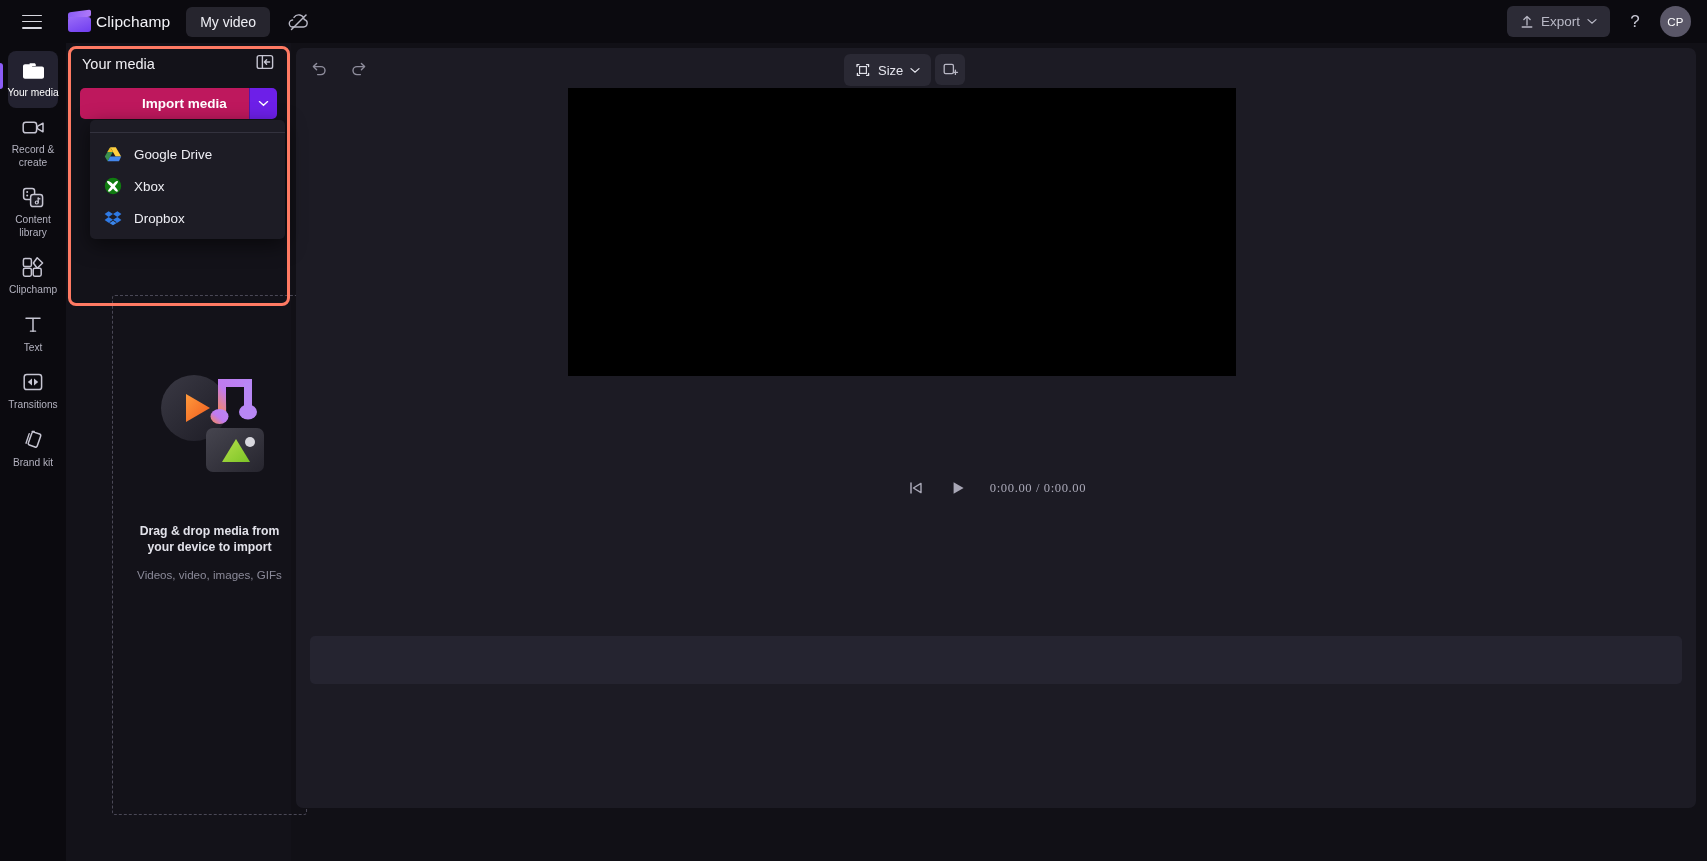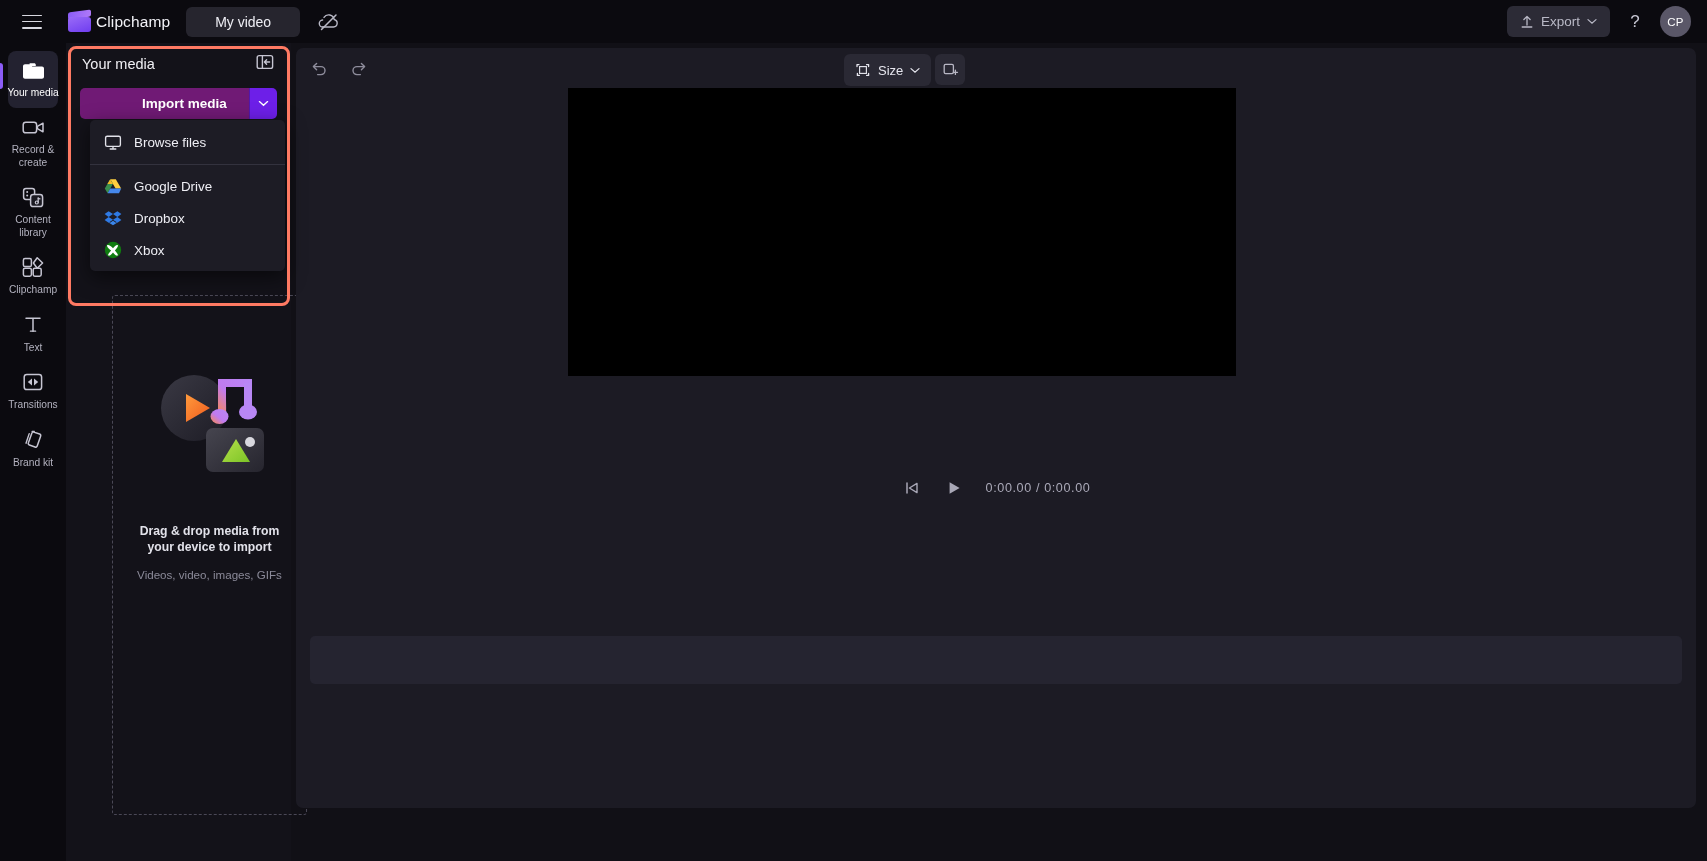--- a/index.html
+++ b/index.html
@@ -31,21 +31,21 @@
     background: linear-gradient(100deg,#8a5cf6,#b07af8);
     transform: skewY(-7deg); border-radius: 2px;
   }
   .brand-logo .body {
     position: absolute; left: 0; top: 6px; width: 23px; height: 15px;
     background: linear-gradient(160deg,#9a6bf7,#6f3df0);
     border-radius: 3px;
   }
   .brand-name { font-size: 15.5px; color: #f2f2f7; letter-spacing: .1px; }
   .proj-chip {
-    margin-left: 16px; height: 30px; padding: 0 29px;
+    margin-left: 16px; height: 30px; padding: 0 14px;
     display: flex; align-items: center; border-radius: 6px;
     background: #26252e; font-size: 14px; color: #eeeef4; cursor: pointer;
   }
   .cloudoff { margin-left: 16px; width: 26px; height: 26px; cursor: pointer; }
   .topbar-right {
     margin-left: auto; display: flex; align-items: center; gap: 10px; padding-right: 16px;
   }
   .export-btn {
     height: 31px; padding: 0 13px; border-radius: 6px; background: #2c2b36;
     display: flex; align-items: center; gap: 7px; cursor: pointer;
@@ -93,21 +93,21 @@
     background: #131219;
   }
   .panel-head {
     height: 42px; display: flex; align-items: center; padding: 0 14px 0 16px;
   }
   .panel-title { font-size: 14.5px; color: #f0f0f5; }
   .collapse-ico { margin-left: auto; width: 22px; height: 22px; cursor: pointer; }
 
   .import-row { margin: 3px 14px 0; display: flex; height: 31px; }
   .import-btn {
-    flex: 1; background: #701a75; border-radius: 5px 0 0 5px;
+    flex: 1; background: #be185d; border-radius: 5px 0 0 5px;
     display: flex; align-items: center; justify-content: center;
     font-size: 13.5px; color: #fff; cursor: pointer; font-weight: 600; padding-left: 40px;
   }
   .import-caret {
     width: 28px; background: #6d1fe8; border-radius: 0 5px 5px 0;
     display: flex; align-items: center; justify-content: center;
     border-left: 1px solid rgba(0,0,0,.25); cursor: pointer;
   }
 
   .dropzone {
@@ -167,21 +167,21 @@
     position: absolute; left: 272px; top: 40px; width: 668px; height: 288px;
     background: #000;
   }
   .playbar {
     position: absolute; left: 0; top: 420px; width: 1400px; height: 40px;
     display: flex; align-items: center; justify-content: center; gap: 22px;
   }
   .pb-btn { width: 20px; height: 20px; cursor: pointer; display:flex; align-items:center; justify-content:center;}
   .pb-time {
     font-size: 12.6px; color: #aaa9b8; letter-spacing: .6px;
-    font-family: Liberation Sans, sans-serif;
+    font-family: Liberation Serif, serif;
   }
   .timeline {
     position: absolute; left: 14px; top: 588px; width: 1372px; height: 48px;
     background: #252430; border-radius: 5px;
   }
   svg { display: block; }
 </style>
 </head>
 <body>
 
@@ -376,67 +376,57 @@
           <circle cx="110" cy="96" r="5" fill="#d8d8de"></circle>
         </svg>
       </div>
       <div class="dz-txt1">Drag &amp; drop media from your device to import</div>
       <div class="dz-txt2">Videos, video, images, GIFs</div>
     </div>
   </div>
 
   <div class="menu">
 
-    <div class="menu-item">
-      <span class="mico">
-        <svg width="18" height="17" viewBox="0 0 18 17" fill="none">
-          <rect x="1.6" y="2.2" width="14.8" height="10.2" rx="1.6" stroke="#e2e2ea" stroke-width="1.35"></rect>
-          <line x1="6.2" y1="15" x2="11.8" y2="15" stroke="#e2e2ea" stroke-width="1.35" stroke-linecap="round"></line>
-          <line x1="9" y1="12.4" x2="9" y2="15" stroke="#e2e2ea" stroke-width="1.35"></line>
-        </svg>
-      </span>
-      <span>Browse files</span>
-    </div>
 
     <div class="menu-sep"></div>
 
 
     <div class="menu-item">
       <span class="mico">
         <svg width="18" height="16" viewBox="0 0 18 16" fill="none">
           <path d="M6.2 1.2h5.6l5.4 9.4h-5.6L6.2 1.2Z" fill="#ffcf40"></path>
           <path d="M6.2 1.2 0.8 10.6l2.8 4.6 5.4-9.4-2.8-4.6Z" fill="#3a8f4e"></path>
           <path d="M3.6 15.2h11.4l2.2-4.6H6.2l-2.6 4.6Z" fill="#4587ec"></path>
           <path d="M6.2 1.2 3.4 6h5.6l-2.8-4.8Z" fill="#f5b928"></path>
         </svg>
       </span>
       <span>Google Drive</span>
+    </div>
+
+    <div class="menu-item">
+      <span class="mico">
+        <svg width="18" height="18" viewBox="0 0 18 18" fill="none">
+          <circle cx="9" cy="9" r="8.2" fill="#107c10"></circle>
+          <path d="M9 7.2c1.6-2 3.5-3.7 4.6-3.1 1.4.9-1.7 4.1-2.7 5.3 1 1.2 4 4.3 2.7 5.2-1.2.7-3-1.1-4.6-3.1-1.6 2-3.4 3.8-4.6 3.1-1.3-.9 1.7-4 2.7-5.2C5.1 8.2 2 5 3.4 4.1 4.5 3.5 7.4 5.2 9 7.2Z" fill="#ffffff"></path>
+        </svg>
+      </span>
+      <span>Xbox</span>
     </div>
 
     <div class="menu-item">
       <span class="mico">
         <svg width="18" height="16" viewBox="0 0 18 16" fill="none">
           <path d="M4.6 1.2 0.6 4.1l4 2.9 4.4-3-4.4-2.8Z" fill="#2f7ae5"></path>
           <path d="M13.4 1.2 9 4l4.4 3 4-2.9-4-2.9Z" fill="#2f7ae5"></path>
           <path d="M0.6 9.9l4 2.9 4.4-3-4.4-2.8-4 2.9Z" fill="#2f7ae5"></path>
           <path d="M17.4 9.9 13.4 7l-4.4 2.8 4.4 3 4-2.9Z" fill="#2f7ae5"></path>
           <path d="M9 10.7 6.1 12.7l-1.2-.8v.9l4.1 2.5 4.1-2.5v-.9l-1.2.8L9 10.7Z" fill="#3b86ea"></path>
         </svg>
       </span>
       <span>Dropbox</span>
-    </div>
-
-    <div class="menu-item">
-      <span class="mico">
-        <svg width="18" height="18" viewBox="0 0 18 18" fill="none">
-          <circle cx="9" cy="9" r="8.2" fill="#107c10"></circle>
-          <path d="M9 7.2c1.6-2 3.5-3.7 4.6-3.1 1.4.9-1.7 4.1-2.7 5.3 1 1.2 4 4.3 2.7 5.2-1.2.7-3-1.1-4.6-3.1-1.6 2-3.4 3.8-4.6 3.1-1.3-.9 1.7-4 2.7-5.2C5.1 8.2 2 5 3.4 4.1 4.5 3.5 7.4 5.2 9 7.2Z" fill="#ffffff"></path>
-        </svg>
-      </span>
-      <span>Xbox</span>
     </div>
   </div>
 
   <div class="highlight"></div>
 
   <div class="stage">
 
     <div class="stage-top">
       <div class="undo-redo">
         <span class="ur-btn">

